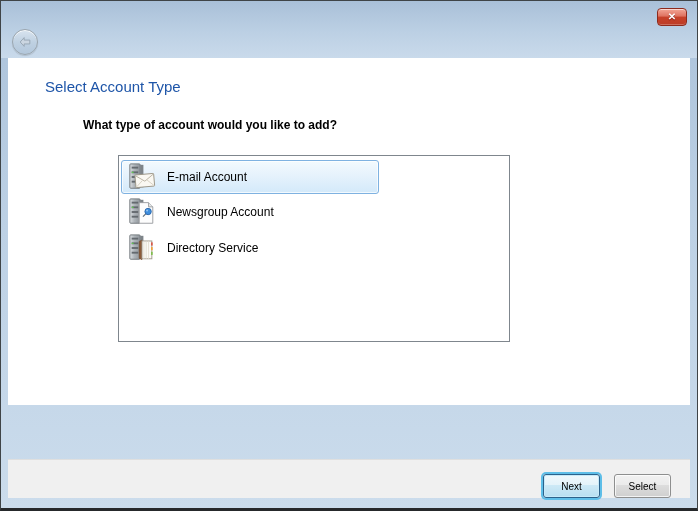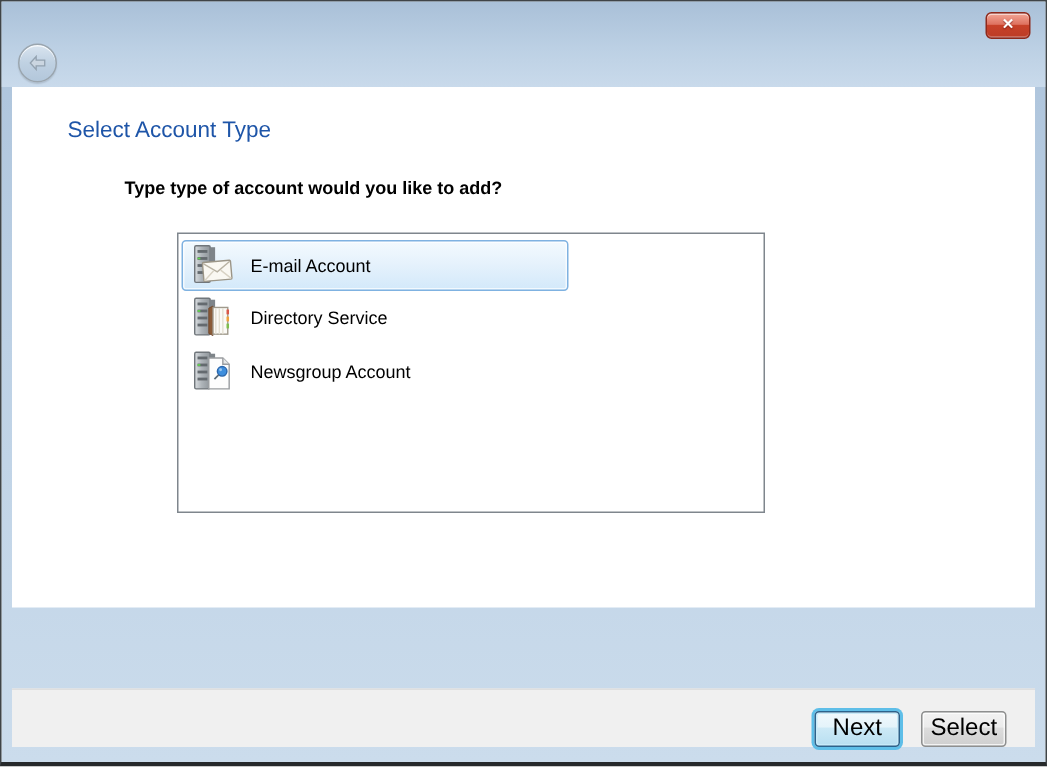--- a/index.html
+++ b/index.html
@@ -81,21 +81,21 @@
   }
 
   
   .footer {
     position:absolute; left:7px; top:458px; width:682px; height:39px;
     background:#F0F0F0; border-top:1px solid #DFDFDF;
   }
   .btn {
     position:absolute; top:14px; height:24px; width:57px;
     font-family:"Liberation Sans", sans-serif;
-    font-size:16px; color:#000; text-align:center;
+    font-size:10px; color:#000; text-align:center;
     border-radius:3px; cursor:default;
   }
   .btn-cancel {
     left:606px;
     border:1px solid #8E8F8F;
     background:linear-gradient(180deg,#F2F2F2 0%, #EBEBEB 45%, #DDDDDD 46%, #CFCFCF 100%);
     box-shadow:inset 0 0 0 1px rgba(255,255,255,.75);
   }
   .btn-next {
     left:535px;
@@ -126,40 +126,58 @@
       </svg>
     </div>
     <div class="close-btn">
       <span>✕</span>
     </div>
   </div>
 
   <div class="content">
 
     <div class="heading">Select Account Type</div>
-    <div class="question">Type type of account would you like to add?</div>
+    <div class="question">What type of account would you like to add?</div>
 
     <div class="listbox">
 
       <div class="item selected">
         <svg class="icon" viewBox="0 0 32 32">
           <rect x="3" y="2" width="11" height="26" rx="1" fill="url(#srvGrad)" stroke="#70767B"></rect>
           <rect x="14" y="3" width="3.5" height="24" fill="#7E8489"></rect>
           <rect x="5" y="5" width="7" height="2" fill="#646A6F"></rect>
           <rect x="5" y="10" width="7" height="2" fill="#646A6F"></rect>
           <rect x="5" y="15" width="7" height="2" fill="#646A6F"></rect>
           <rect x="5" y="20" width="7" height="2" fill="#646A6F"></rect>
           <rect x="5" y="10.4" width="2" height="1.2" fill="#62D84E"></rect>
           <g transform="rotate(-5 19 20)">
             <rect x="9" y="13" width="20" height="13.5" rx="0.8" fill="#FAF8F2" stroke="#9B9587"></rect>
             <path d="M9.5 13.8 L19 20.5 L28.5 13.8" fill="none" stroke="#B9B3A4"></path>
             <path d="M9.5 26 L16.5 19.5 M28.5 26 L21.5 19.5" fill="none" stroke="#D8D2C4"></path>
           </g>
         </svg>
         <span class="label">E-mail Account</span>
+      </div>
+
+      <div class="item">
+        <svg class="icon" viewBox="0 0 32 32">
+          <rect x="3" y="2" width="11" height="26" rx="1" fill="url(#srvGrad)" stroke="#70767B"></rect>
+          <rect x="14" y="3" width="3.5" height="24" fill="#7E8489"></rect>
+          <rect x="5" y="5" width="7" height="2" fill="#646A6F"></rect>
+          <rect x="5" y="10" width="7" height="2" fill="#646A6F"></rect>
+          <rect x="5" y="15" width="7" height="2" fill="#646A6F"></rect>
+          <rect x="5" y="20" width="7" height="2" fill="#646A6F"></rect>
+          <rect x="5" y="10.4" width="2" height="1.2" fill="#62D84E"></rect>
+          <path d="M13 6 L23 6 L27.5 10.5 L27.5 28 L13 28 Z" fill="#FDFDFD" stroke="#9A9DA0"></path>
+          <path d="M23 6 L23 10.5 L27.5 10.5" fill="#E6E8E9" stroke="#9A9DA0"></path>
+          <circle cx="22.5" cy="15.5" r="3.4" fill="#3E8EDD" stroke="#2A66AC"></circle>
+          <circle cx="21.4" cy="14.4" r="1" fill="#9CC8F0"></circle>
+          <path d="M20 18 L17 21" stroke="#5B6B78" stroke-width="1.2"></path>
+        </svg>
+        <span class="label">Newsgroup Account</span>
       </div>
 
       <div class="item">
         <svg class="icon" viewBox="0 0 32 32">
           <rect x="3" y="2" width="11" height="26" rx="1" fill="url(#srvGrad)" stroke="#70767B"></rect>
           <rect x="14" y="3" width="3.5" height="24" fill="#7E8489"></rect>
           <rect x="5" y="5" width="7" height="2" fill="#646A6F"></rect>
           <rect x="5" y="10" width="7" height="2" fill="#646A6F"></rect>
           <rect x="5" y="15" width="7" height="2" fill="#646A6F"></rect>
           <rect x="5" y="20" width="7" height="2" fill="#646A6F"></rect>
@@ -167,38 +185,20 @@
           <polygon points="13,9 16,7.5 16,28.5 13,27" fill="#8A5B38" stroke="#6E4326" stroke-width="0.6"></polygon>
           <rect x="16" y="8.5" width="10.5" height="19" fill="#FBFAF6" stroke="#A09A8C"></rect>
           <path d="M18 9 L18 27.5 M20.5 9 L20.5 27.5 M23 9 L23 27.5" stroke="#E3DFD2" fill="none"></path>
           <rect x="25.6" y="10" width="1.8" height="3.4" fill="#D95748"></rect>
           <rect x="25.6" y="15" width="1.8" height="3.4" fill="#EFA13B"></rect>
           <rect x="25.6" y="20" width="1.8" height="3.4" fill="#7FBE4C"></rect>
         </svg>
         <span class="label">Directory Service</span>
       </div>
 
-      <div class="item">
-        <svg class="icon" viewBox="0 0 32 32">
-          <rect x="3" y="2" width="11" height="26" rx="1" fill="url(#srvGrad)" stroke="#70767B"></rect>
-          <rect x="14" y="3" width="3.5" height="24" fill="#7E8489"></rect>
-          <rect x="5" y="5" width="7" height="2" fill="#646A6F"></rect>
-          <rect x="5" y="10" width="7" height="2" fill="#646A6F"></rect>
-          <rect x="5" y="15" width="7" height="2" fill="#646A6F"></rect>
-          <rect x="5" y="20" width="7" height="2" fill="#646A6F"></rect>
-          <rect x="5" y="10.4" width="2" height="1.2" fill="#62D84E"></rect>
-          <path d="M13 6 L23 6 L27.5 10.5 L27.5 28 L13 28 Z" fill="#FDFDFD" stroke="#9A9DA0"></path>
-          <path d="M23 6 L23 10.5 L27.5 10.5" fill="#E6E8E9" stroke="#9A9DA0"></path>
-          <circle cx="22.5" cy="15.5" r="3.4" fill="#3E8EDD" stroke="#2A66AC"></circle>
-          <circle cx="21.4" cy="14.4" r="1" fill="#9CC8F0"></circle>
-          <path d="M20 18 L17 21" stroke="#5B6B78" stroke-width="1.2"></path>
-        </svg>
-        <span class="label">Newsgroup Account</span>
-      </div>
-
     </div>
 
 
   </div>
 
   <div class="footer">
     <button class="btn btn-next">Next</button>
     <button class="btn btn-cancel">Select</button>
   </div>
 

